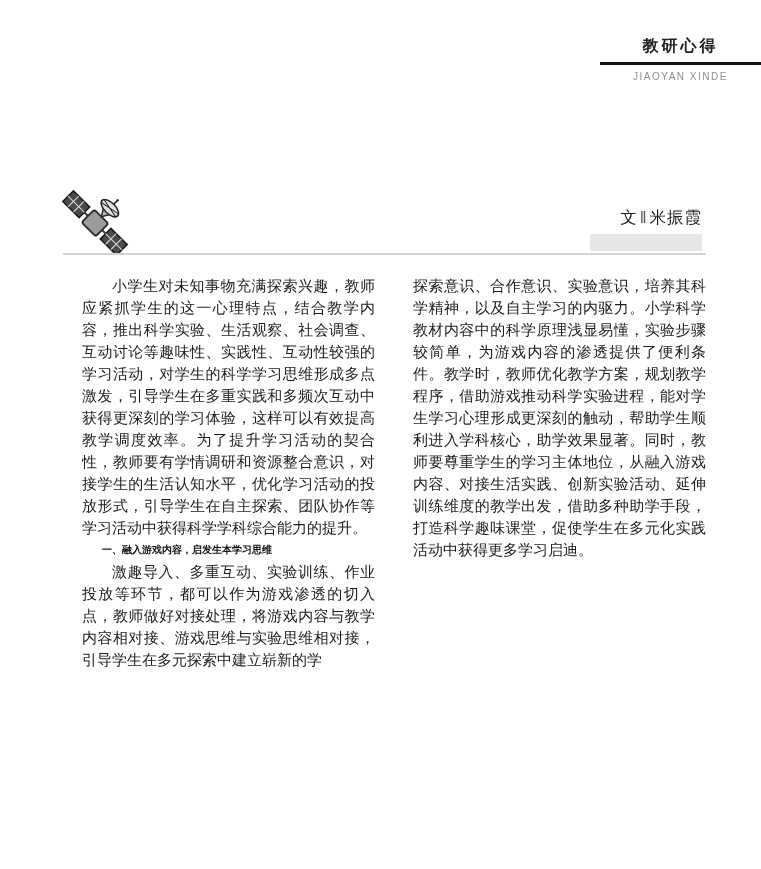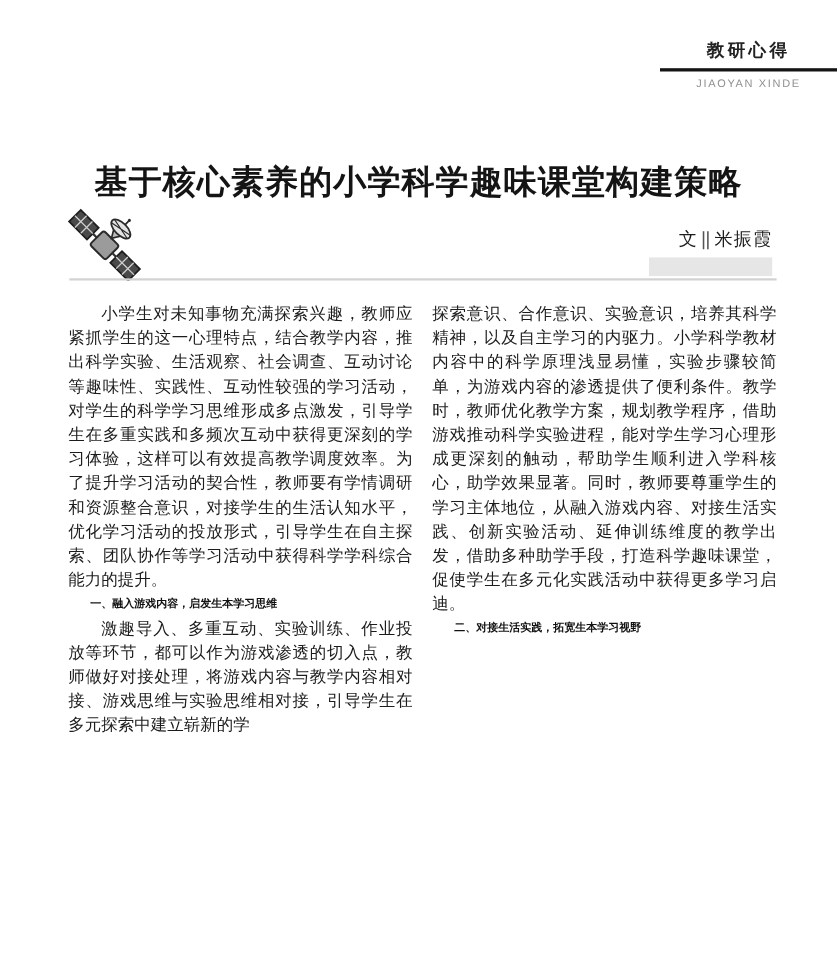--- a/index.html
+++ b/index.html
@@ -29,37 +29,37 @@
     font-family:"Liberation Sans","DejaVu Sans",sans-serif;
     font-size:30px;font-weight:bold;letter-spacing:1px;color:#141414;
     white-space:nowrap;
   }
   
   .satellite{position:absolute;left:58px;top:183px;}
   
   .byline{
     position:absolute;top:207px;right:59px;
     font-size:16.5px;color:#1c1c1c;letter-spacing:1px;
-    font-family:Liberation Mono, monospace;
+    font-family:Liberation Sans, sans-serif;
   }
   .byline .sep{color:#555;padding:0 2px;font-weight:normal;}
   .author-box{
     position:absolute;left:590px;top:234px;width:112px;height:17px;
     background:#e6e6e6;
   }
   .header-divider{
     position:absolute;left:63px;top:253px;width:643px;height:2px;
     background:#d2d2d2;
   }
   
   .columns{
     position:absolute;left:62px;top:275px;width:644px;height:594px;
     overflow:hidden;display:flex;gap:18px;
   }
-  .col{flex:1 1 0;min-width:0;}
+  .col{flex:1 1 0;min-width:0;margin-left:20px;}
   .col p{
     margin:0;font-size:15px;line-height:22px;
     text-align:justify;color:#1c1c1c;
   }
   .col p.indent{text-indent:2em;}
   .col .sec-heading{
     margin:0;font-size:10px;line-height:22px;font-weight:bold;
     text-indent:2em;color:#111;
     font-family:"Liberation Sans","DejaVu Sans",sans-serif;
     text-align:justify;
@@ -69,21 +69,20 @@
 <body>
 
 <div id="page">
 
   <div class="masthead">
     <div class="masthead-title">教研心得</div>
     <div class="masthead-rule"></div>
     <div class="masthead-subtitle">JIAOYAN XINDE</div>
   </div>
 
-  <div class="article-title">基于核心素养的小学科学趣味课堂构建策略</div>
 
   <svg class="satellite" width="82" height="72" viewBox="0 0 82 72">
     <g transform="translate(37,40) rotate(45)">
 
       <g>
         <rect x="-38" y="-7.5" width="23" height="15" fill="#4a4a4a" stroke="#1e1e1e" stroke-width="1.6"></rect>
         <path d="M-30.5,-7.5 V7.5 M-23,-7.5 V7.5 M-38,0 H-15" stroke="#cfcfcf" stroke-width="1.2" fill="none"></path>
       </g>
       <line x1="-15" y1="0" x2="-10" y2="0" stroke="#333" stroke-width="2"></line>
 
@@ -114,18 +113,17 @@
   <div class="header-divider"></div>
 
   <div class="columns">
     <div class="col">
       <p class="indent">小学生对未知事物充满探索兴趣，教师应紧抓学生的这一心理特点，结合教学内容，推出科学实验、生活观察、社会调查、互动讨论等趣味性、实践性、互动性较强的学习活动，对学生的科学学习思维形成多点激发，引导学生在多重实践和多频次互动中获得更深刻的学习体验，这样可以有效提高教学调度效率。为了提升学习活动的契合性，教师要有学情调研和资源整合意识，对接学生的生活认知水平，优化学习活动的投放形式，引导学生在自主探索、团队协作等学习活动中获得科学学科综合能力的提升。</p>
       <p class="sec-heading">一、融入游戏内容，启发生本学习思维</p>
       <p class="indent">激趣导入、多重互动、实验训练、作业投放等环节，都可以作为游戏渗透的切入点，教师做好对接处理，将游戏内容与教学内容相对接、游戏思维与实验思维相对接，引导学生在多元探索中建立崭新的学</p>
     </div>
     <div class="col">
       <p>探索意识、合作意识、实验意识，培养其科学精神，以及自主学习的内驱力。小学科学教材内容中的科学原理浅显易懂，实验步骤较简单，为游戏内容的渗透提供了便利条件。教学时，教师优化教学方案，规划教学程序，借助游戏推动科学实验进程，能对学生学习心理形成更深刻的触动，帮助学生顺利进入学科核心，助学效果显著。同时，教师要尊重学生的学习主体地位，从融入游戏内容、对接生活实践、创新实验活动、延伸训练维度的教学出发，借助多种助学手段，打造科学趣味课堂，促使学生在多元化实践活动中获得更多学习启迪。</p>
-      <p class="sec-heading">二、对接生活实践，拓宽生本学习视野</p>
 
     </div>
   </div>
 
 </div>
 
 </body></html>

